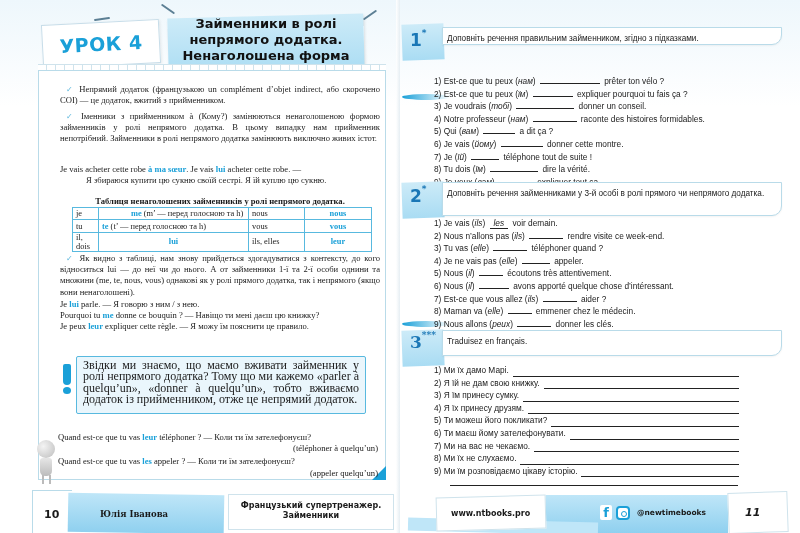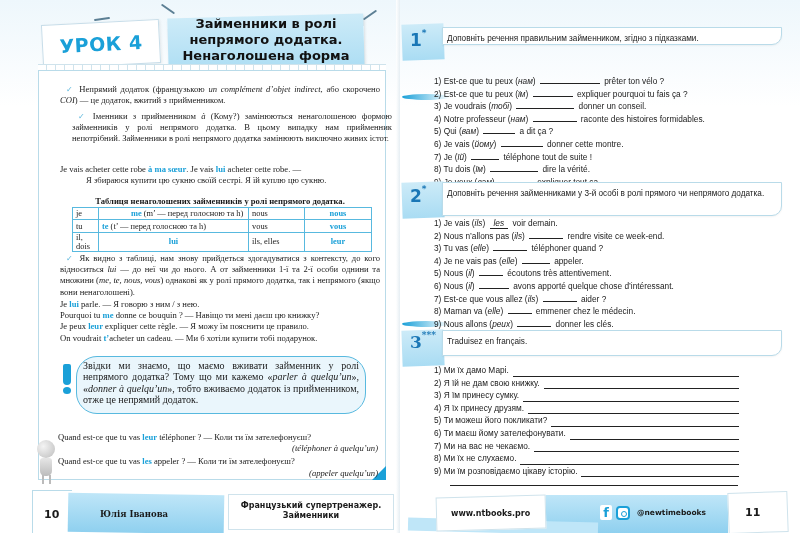--- a/index.html
+++ b/index.html
@@ -19,29 +19,29 @@
   .pin { position: absolute; width: 16px; height: 2px; background: #5c7f94; border-radius: 1px; }
 
   
   .card { position: absolute; left: 38px; top: 70px; width: 348px; height: 410px; background: #fff; border: 1px solid #b9dbe9; }
   .card-edge { position: absolute; left: 38px; top: 64px; width: 348px; height: 8px; background: repeating-linear-gradient(90deg,#fff 0 8px,#cfe3ec 8px 9px); border-top: 1px solid #cfe3ec; }
   .corner-curl { position: absolute; left: 372px; top: 466px; width: 14px; height: 14px; background: #1aa0d8; clip-path: polygon(100% 0,100% 100%,0 100%); }
 
   .lp { position: absolute; left: 60px; width: 320px; font-size: 8.6px; line-height: 11.2px; text-align: justify; }
   .check { color: #5bb6dc; font-family: "DejaVu Sans", sans-serif; font-size: 8px; margin: 0 5px 0 6px; }
   .hl { color: #1aa0d8; font-weight: bold; }
-  .it { font-style: italic; }
+  .it { }
   .indent { padding-left: 26px; }
 
   .tbl-title { position: absolute; left: 60px; top: 196px; width: 320px; text-align: center; font-weight: bold; font-size: 8.6px; }
   table.pron { position: absolute; left: 72px; top: 207px; width: 300px; border-collapse: collapse; font-size: 8.4px; }
   table.pron td { border: 1px solid #58b9df; height: 12.4px; padding: 0 3px; }
   table.pron td.c { text-align: center; }
 
-  .note-box { position: absolute; left: 76px; top: 356px; width: 290px; height: 58px; border: 1.5px solid #58b9df; border-radius: 21px; background: #eaf6fc; padding: 3px 6px; font-size: 10px; line-height: 11.4px; text-align: justify; }
+  .note-box { position: absolute; left: 76px; top: 356px; width: 290px; height: 58px; border: 1.5px solid #58b9df; border-radius: 2px; background: #eaf6fc; padding: 3px 6px; font-size: 12px; line-height: 11.4px; text-align: justify; }
   .excl { position: absolute; left: 62px; top: 364px; width: 10px; height: 30px; }
   .excl .bar { position: absolute; left: 1px; top: 0; width: 8px; height: 21px; background: #1aa0d8; border-radius: 2px 2px 4px 4px; }
   .excl .dot { position: absolute; left: 1px; top: 23px; width: 8px; height: 7px; background: #1aa0d8; border-radius: 50%; }
 
   .figure { position: absolute; left: 34px; top: 440px; width: 26px; height: 44px; }
   .figure .head { position:absolute; left:3px; top:0; width:18px; height:18px; border-radius:50%; background:radial-gradient(circle at 35% 35%,#f4f4f4,#bdbdbd); }
   .figure .body { position:absolute; left:6px; top:18px; width:12px; height:18px; background:linear-gradient(#e6e6e6,#bcbcbc); border-radius:3px 3px 5px 5px; }
   .figure .legs { position:absolute; left:8px; top:35px; width:9px; height:9px; border-left:2px solid #bbb; border-right:2px solid #bbb; }
 
   
@@ -54,21 +54,21 @@
   .foot-r-site-tag { position: absolute; left: 436px; top: 496px; width: 110px; height: 34px; background:#fff; border:1px solid #cfe3ec; transform: rotate(-1.5deg); }
   .foot-r-site { position: absolute; left: 451px; top: 509px; font-family: "DejaVu Sans", sans-serif; font-weight: bold; font-size: 8px; }
   .foot-r-band { position: absolute; left: 544px; top: 495px; width: 184px; height: 38px; background: linear-gradient(180deg,#bfe6f8,#8fd0ef); }
   .foot-r-band2 { position: absolute; left: 408px; top: 520px; width: 190px; height: 13px; background: #bfe6f8; transform: rotate(1.5deg); }
   .social { position: absolute; left: 600px; top: 505px; display: flex; align-items: center; gap: 4px; }
   .ico-fb { width: 12px; height: 15px; background: #fff; color: #1aa0d8; font-family: "DejaVu Sans", sans-serif; font-weight: bold; font-size: 13px; line-height: 15px; text-align: center; border-radius: 2px; }
   .ico-ig { width: 14px; height: 14px; border: 2px solid #1aa0d8; border-radius: 4px; background: #fff; position: relative; }
   .ico-ig::after { content: ""; position: absolute; left: 3px; top: 3px; width: 4px; height: 4px; border: 1.5px solid #1aa0d8; border-radius: 50%; }
   .social-handle { font-family: "DejaVu Sans", sans-serif; font-weight: bold; font-size: 7.5px; margin-left: 3px; }
   .foot-r-num-tag { position: absolute; left: 728px; top: 492px; width: 60px; height: 41px; background: #fff; border: 1px solid #cfe3ec; transform: rotate(-2deg); }
-  .foot-r-num { position: absolute; left: 745px; top: 506px; font-family: "DejaVu Sans", sans-serif; font-weight: bold; font-size: 11px; }
+  .foot-r-num { position: absolute; left: 745px; top: 506px; font-family: "DejaVu Sans", sans-serif; font-weight: bold; font-size: 11px; font-style: italic; }
 
   
   .ex-head { position: absolute; left: 442px; width: 340px; background: #fff; border: 1px solid #b9dbe9; border-radius: 0 0 10px 0; box-shadow: 0 1px 2px rgba(0,0,0,0.05); font-family: "Liberation Sans", sans-serif; font-size: 8.2px; line-height: 11px; padding: 5px 8px 5px 4px; }
   .ex-badge { position: absolute; left: 402px; width: 42px; height: 36px; background: linear-gradient(180deg,#cdebf8,#a9dcf3); transform: rotate(-2deg); }
   .ex-num { position: absolute; left: 410px; font-family: "DejaVu Sans", sans-serif; font-weight: bold; font-size: 17px; color: #1a77b6; }
   .ex-num sup { font-size: 9px; vertical-align: top; position: relative; top: -2px; }
   .ex-num.serif { font-family: "DejaVu Serif", serif; }
 
   .ex-list { position: absolute; left: 434px; font-family: "Liberation Sans", sans-serif; font-size: 8.3px; line-height: 11.6px; color: #1a1a1a; }
   .ex-list .row { white-space: nowrap; }
@@ -102,21 +102,21 @@
   </div>
 
   <div class="card-edge"></div>
   <div class="card"></div>
   <div class="corner-curl"></div>
 
   <div class="lp" style="top:84px;">
     <span class="check">✓</span><span>Непрямий додаток (французькою </span><span class="it">un complément d’objet indirect</span><span>, або скорочено </span><span class="it">COI</span><span>) — це додаток, вжитий з  прийменником.</span>
   </div>
 
-  <div class="lp" style="top:111px;margin-left:12px;">
+  <div class="lp" style="top:111px;">
     <span class="check">✓</span><span>Іменники з прийменником </span><span class="it">à</span><span> (Кому?) замінюються ненаголошеною формою займенників у ролі непрямого додатка. В цьому випадку нам прийменник непотрібний. Займенники в ролі непрямого додатка замінюють виключно живих істот.</span>
   </div>
 
   <div class="lp" style="top:164px;">
     <div><span>Je vais acheter cette robe </span><span class="hl">à ma sœur</span><span>. Je vais </span><span class="hl">lui</span><span> acheter cette robe. —</span></div>
     <div class="indent">Я збираюся купити цю сукню своїй сестрі. Я їй куплю цю сукню.</div>
   </div>
 
   <div class="tbl-title">Таблиця ненаголошених займенників у ролі непрямого додатка.</div>
   <table class="pron">
@@ -143,21 +143,20 @@
     </table>
 
   <div class="lp" style="top:253px;">
     <span class="check">✓</span><span>Як видно з таблиці, нам знову прийдеться  здогадуватися з контексту, до кого відноситься </span><span class="it">lui</span><span> — до неї чи до нього. А от займенники 1-ї та 2-ї особи однини та множини (</span><span class="it">me, te, nous, vous</span><span>) однакові як у ролі прямого додатка, так і непрямого (якщо вони ненаголошені).</span>
   </div>
 
   <div class="lp" style="top:299px; text-align:left;">
     <div><span>Je </span><span class="hl">lui</span><span> parle. — Я говорю з ним / з нею.</span></div>
     <div><span>Pourquoi tu </span><span class="hl">me</span><span> donne ce bouquin ? — Навіщо ти мені даєш цю книжку?</span></div>
     <div><span>Je peux </span><span class="hl">leur</span><span> expliquer cette règle.  — Я можу їм пояснити це правило.</span></div>
-    <div><span>On voudrait </span><span class="hl">t’</span><span>acheter un cadeau. — Ми б хотіли купити тобі подарунок.</span></div>
   </div>
 
   <div class="excl">
       <div class="bar"></div>
       <div class="dot"></div>
     </div>
   <div class="note-box">
     <span>Звідки ми знаємо, що маємо вживати займенник у ролі непрямого додатка? Тому що ми кажемо «</span><span class="it">parler à quelqu’un</span><span>», «</span><span class="it">donner à quelqu’un</span><span>», тобто вживаємо додаток із прийменником, отже це непрямий додаток.</span>
   </div>
 

